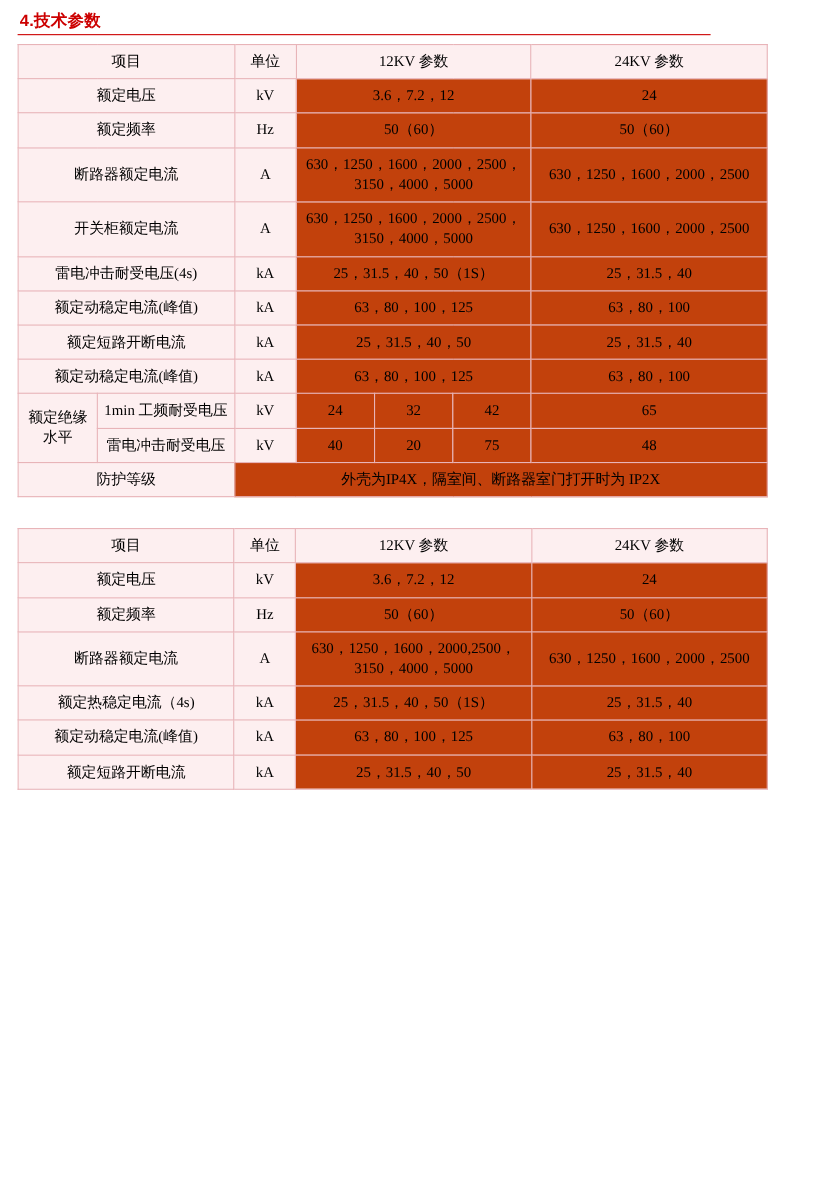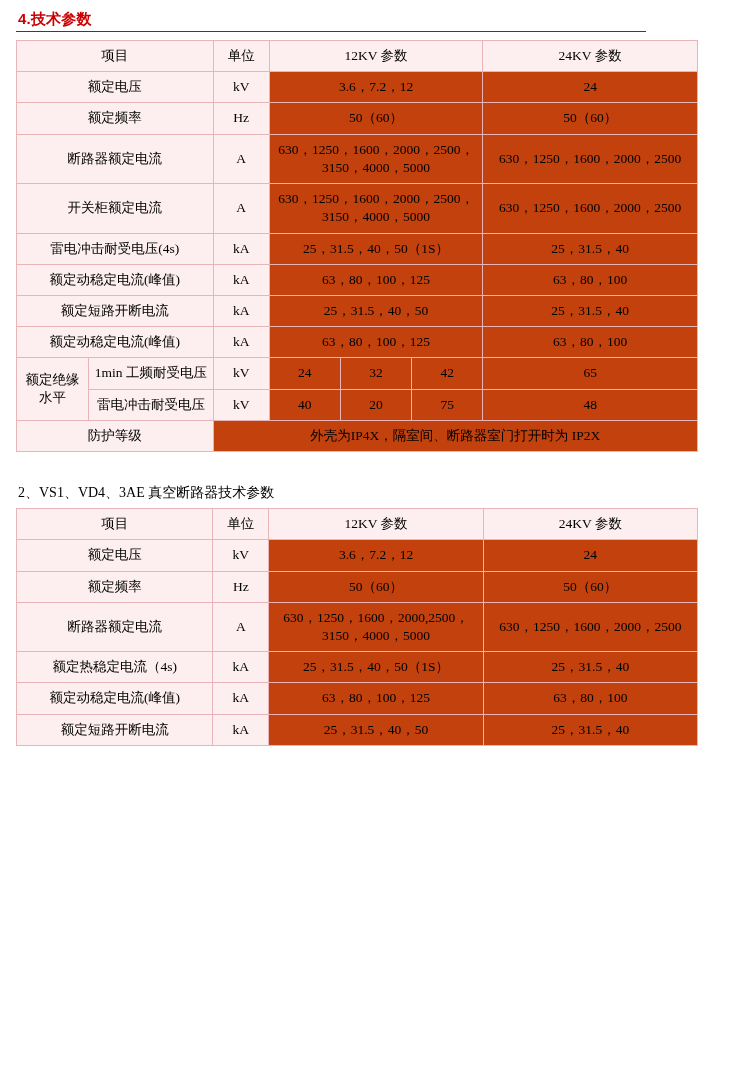--- a/index.html
+++ b/index.html
@@ -162,21 +162,20 @@
 
       <tr>
         <td colspan="2">防护等级</td>
         <td class="val" colspan="5">外壳为IP4X，隔室间、断路器室门打开时为 IP2X</td>
       </tr>
     </tbody>
   </table>
 
   <div class="gap"></div>
 
-  <div class="caption">2、VS1、VD4、3AE 真空断路器技术参数</div>
 
   <table class="spec">
     <colgroup>
       <col class="c-item">
         <col class="c-unit">
         <col class="c-12">
         <col class="c-24">
     </colgroup>
     <tbody>
       <tr>

